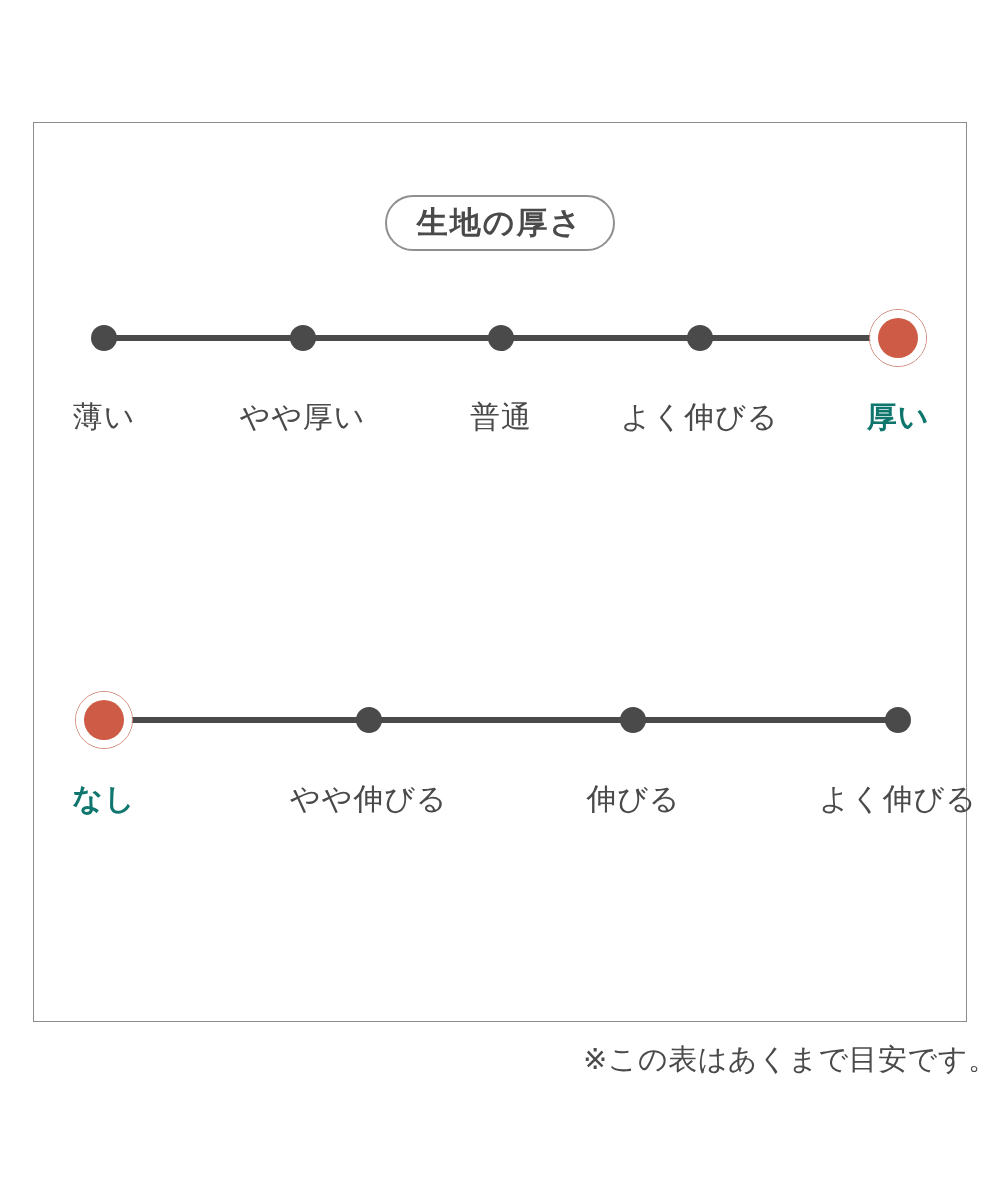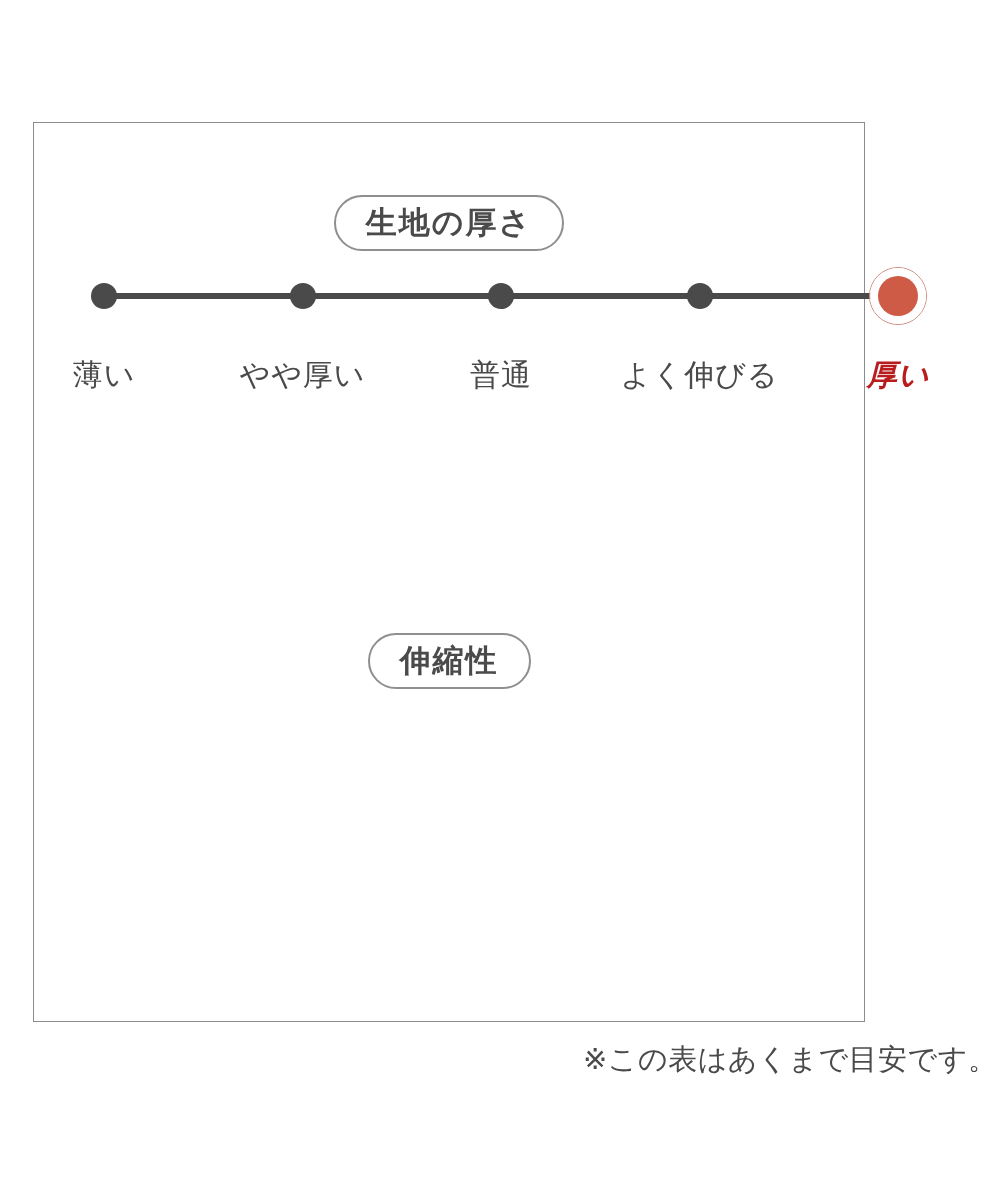--- a/index.html
+++ b/index.html
@@ -14,21 +14,21 @@
     font-family: "Liberation Sans", "DejaVu Sans", sans-serif;
     color: #4a4a4a;
     overflow: hidden;
   }
 
   
   .panel {
     position: absolute;
     left: 33px;
     top: 122px;
-    width: 832px;
+    width: 934px;
     height: 900px;
     border: 1px solid #8c8c8c;
     box-sizing: border-box;
     background: #ffffff;
   }
 
   
   .section {
     position: absolute;
     left: 0;
@@ -56,21 +56,21 @@
     letter-spacing: 2px;
     color: #4a4a4a;
     background: #fff;
     white-space: nowrap;
     box-sizing: border-box;
   }
 
   
   .scale {
     position: relative;
-    margin-top: 42px;
+    margin-top: 84px;
     height: 130px;
   }
   .scale-track {
     position: absolute;
     height: 6px;
     background: #4a4a4a;
     top: 0;
   }
   .scale-dots {
     position: absolute;
@@ -125,22 +125,21 @@
     left: 50%;
     transform: translateX(-50%);
     font-size: 30px;
     line-height: 1.1;
     white-space: nowrap;
     color: #4a4a4a;
     letter-spacing: 1px;
   }
   .dot-node.selected .dot-label {
     font-weight: 700;
-    color: #b91c1c;
-    font-style: italic;
+    color: #0f766e;
   }
 
   
   .footnote {
     position: absolute;
     left: 583px;
     top: 1040px;
     font-size: 29px;
     letter-spacing: 0.5px;
     color: #4a4a4a;
@@ -189,21 +188,48 @@
           <span class="dot-ring"></span>
           <span class="dot"></span>
           <span class="dot-label">厚い</span>
         </div>
 
       </div>
     </div>
   </div>
 
   <div class="section section-stretch">
-    <div class="pill-wrap">
-      <div class="pill">伸縮性</div>
+
+    <div class="scale">
+      <div class="scale-track" style="left: 70px; width: 794px;"></div>
+      <div class="scale-dots">
+
+        <div class="dot-node selected" style="left: 70px;">
+          <span class="dot-ring"></span>
+          <span class="dot"></span>
+          <span class="dot-label">なし</span>
+        </div>
+
+        <div class="dot-node" style="left: 334.667px;">
+
+          <span class="dot"></span>
+          <span class="dot-label">やや伸びる</span>
+        </div>
+
+        <div class="dot-node" style="left: 599.333px;">
+
+          <span class="dot"></span>
+          <span class="dot-label">伸びる</span>
+        </div>
+
+        <div class="dot-node" style="left: 864px;">
+
+          <span class="dot"></span>
+          <span class="dot-label">よく伸びる</span>
+        </div>
+
+      </div>
     </div>
-
   </div>
 
 </div>
 
 <div class="footnote">※この表はあくまで目安です。</div>
 
 </body></html>

